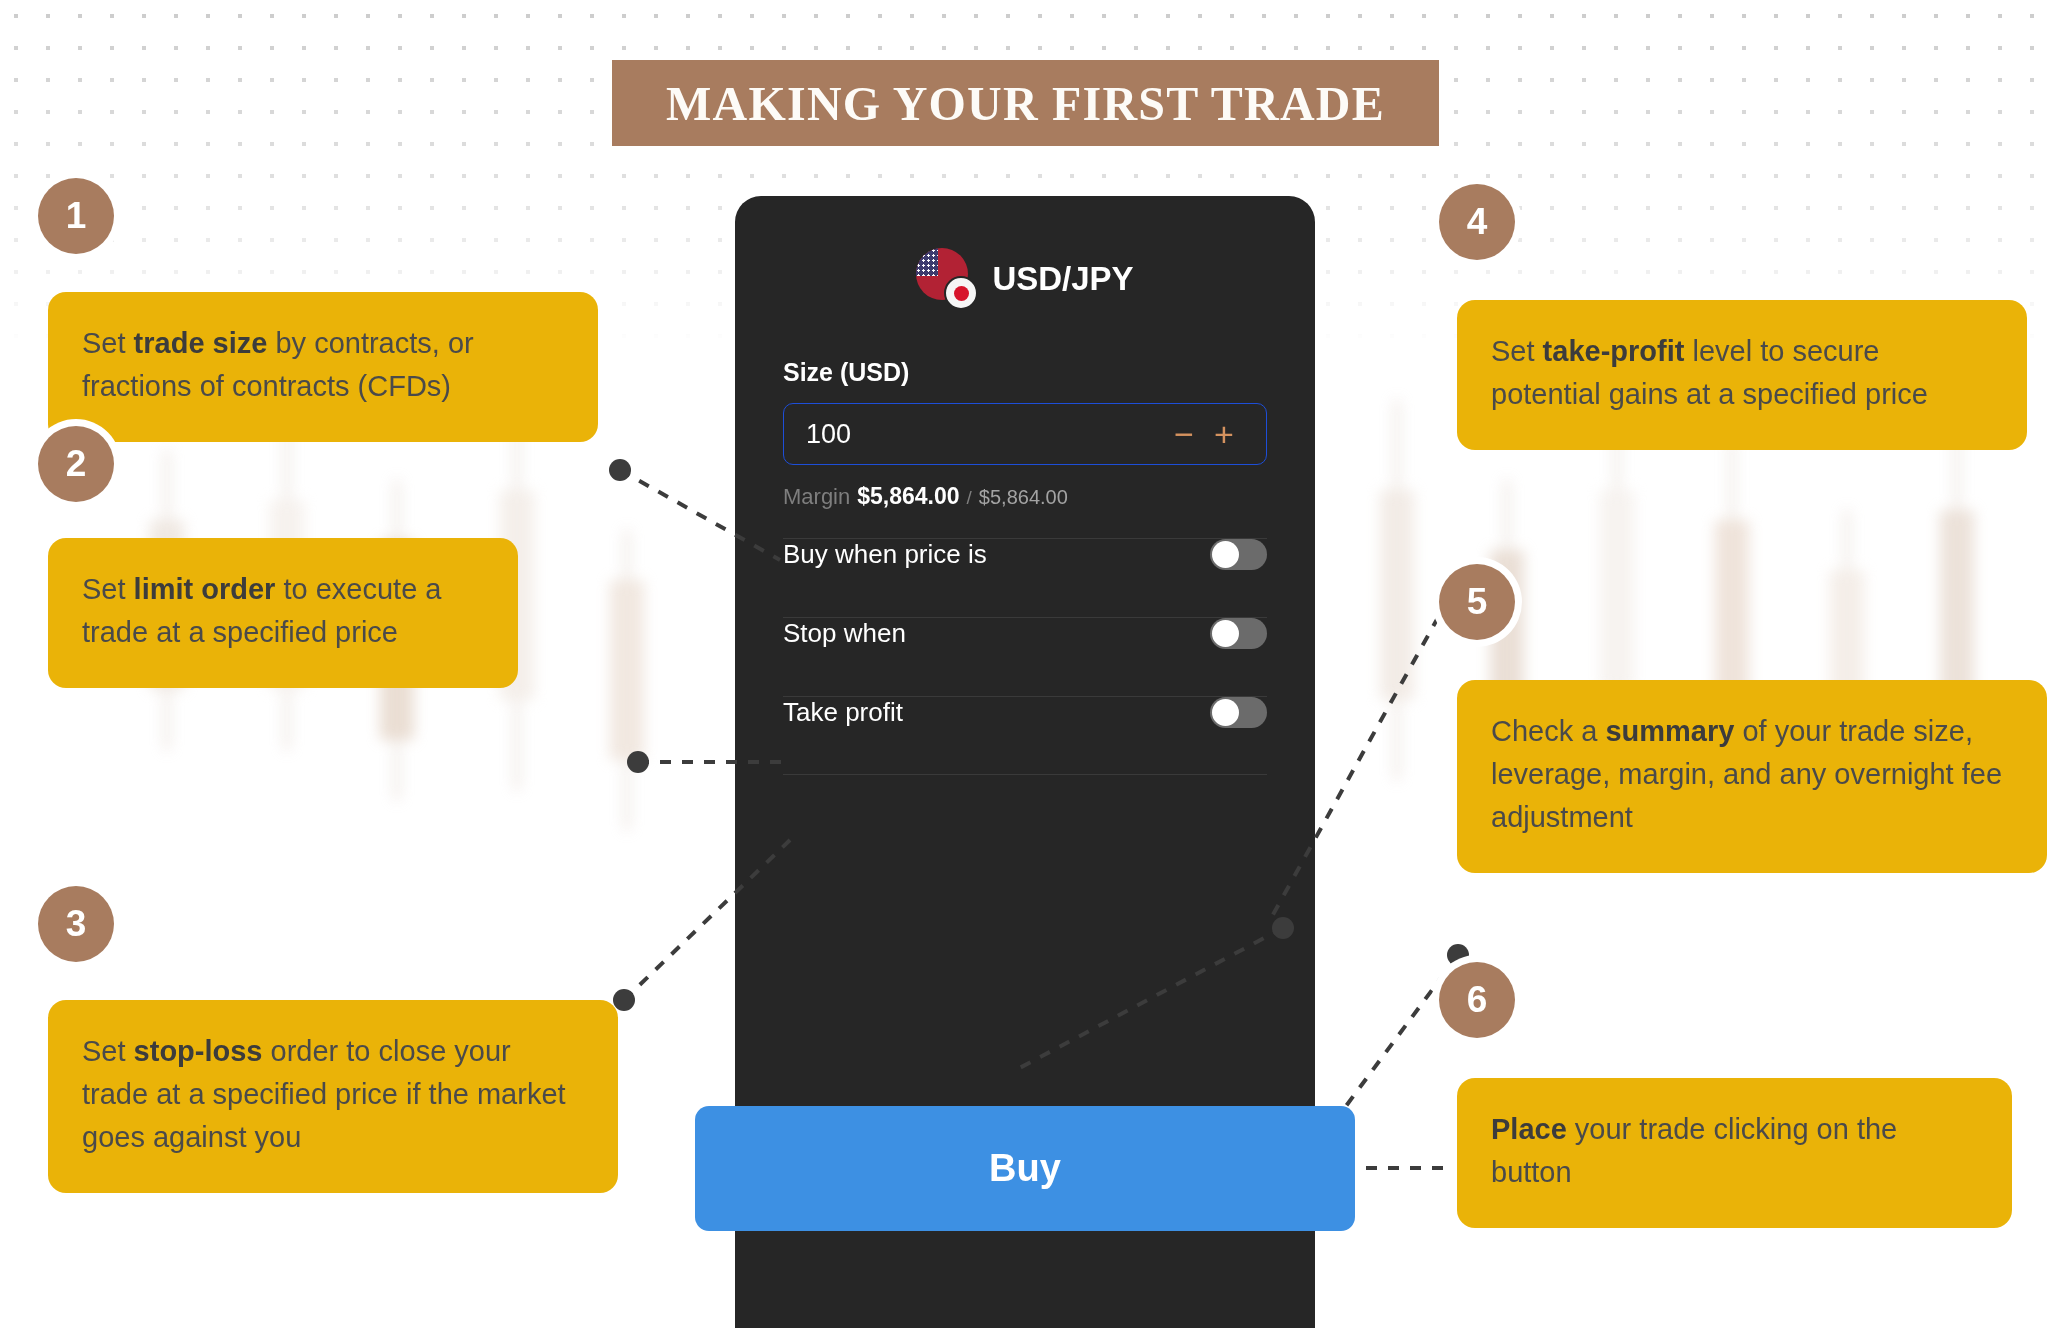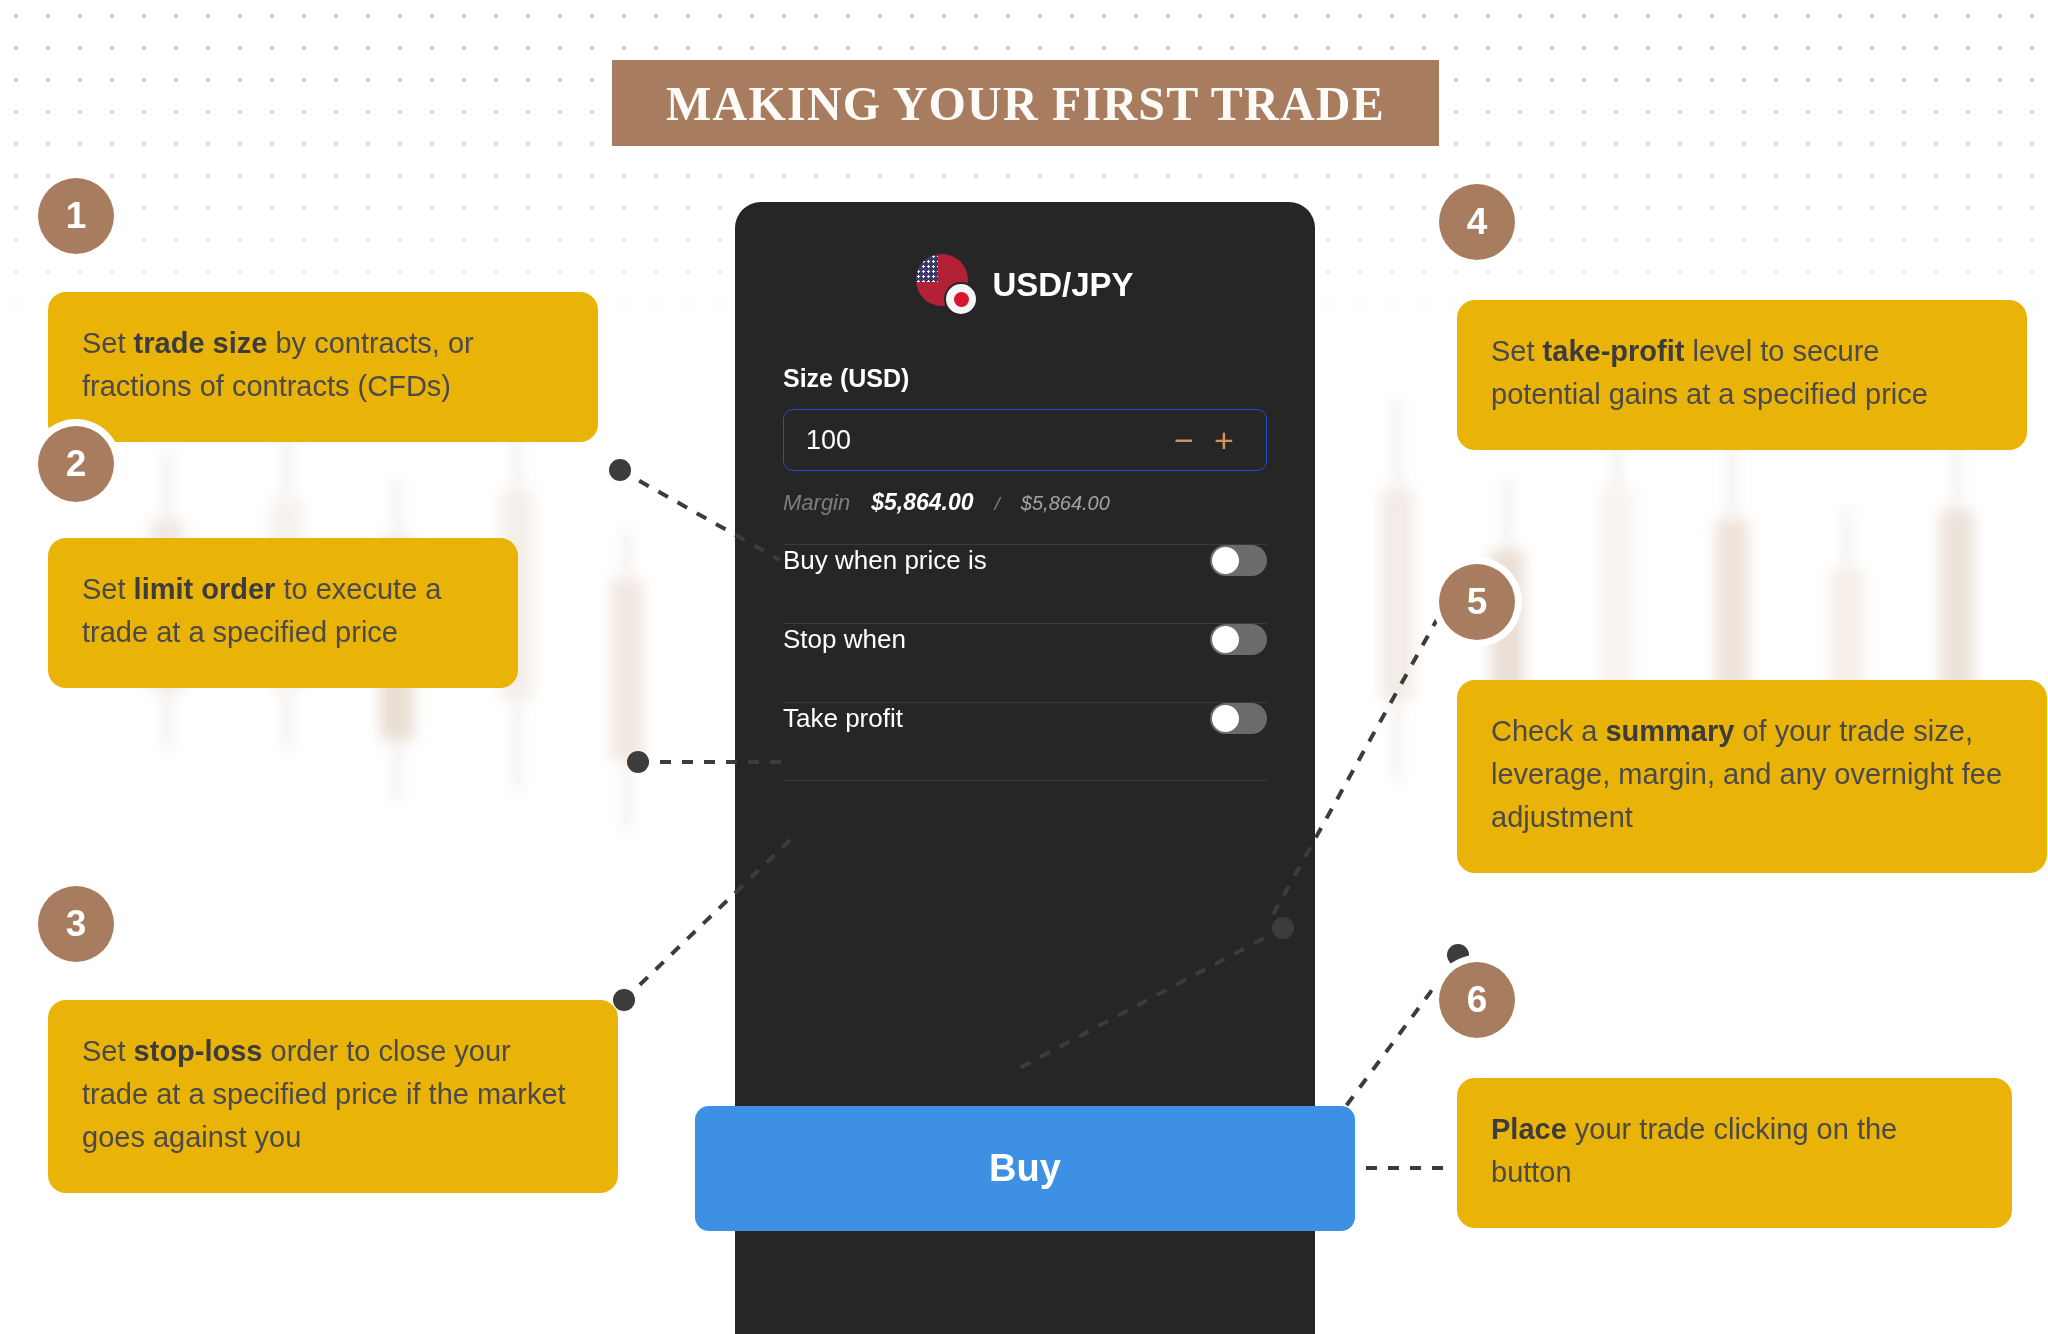--- a/index.html
+++ b/index.html
@@ -40,21 +40,21 @@
     display: flex; align-items: center; justify-content: center;
     z-index: 6;
   }
   #title-banner .title-text {
     color: #fdfbf7; font-weight: bold; font-size: 48px;
     letter-spacing: 1.2px; white-space: nowrap; font-family: Liberation Serif, serif;
   }
 
   
   #phone {
-    position: absolute; left: 735px; top: 202px; width: 580px; height: 1132px;
+    position: absolute; left: 735px; top: 196px; width: 580px; height: 1132px;
     background: #262626; border-radius: 26px 26px 0 0;
     z-index: 3;
     overflow: hidden;
   }
   #pair-row {
     display: flex; align-items: center; justify-content: center; gap: 14px;
     margin-top: 52px;
   }
   .flag-stack { position: relative; width: 62px; height: 62px; }
   .flag-us {
@@ -91,21 +91,21 @@
     margin-top: 16px; height: 62px;
     border: 1px solid #1d4ed8; border-radius: 10px;
     background: #262626;
     display: flex; align-items: center; padding: 0 22px;
   }
   #size-value { color: #ffffff; font-size: 27px; flex: 1; }
   .stepper-btn {
     color: #d4925f; font-size: 34px; font-weight: 500;
     width: 40px; text-align: center; line-height: 1;
   }
-  #margin-row { margin-top: 18px; font-size: 22px; display: flex; align-items: baseline; gap: 21px; font-style: italic; }
+  #margin-row { margin-top: 18px; font-size: 22px; display: flex; align-items: baseline; gap: 7px; }
   #margin-label { color: #7e7e7e; }
   #margin-used { color: #ffffff; font-weight: bold; font-size: 23px; }
   #margin-sep { color: #7e7e7e; font-size: 19px; }
   #margin-total { color: #a3a3a3; font-size: 20px; }
 
   .toggle-row {
     height: 79px; display: flex; align-items: flex-start; justify-content: space-between;
     border-top: 1px solid #3a3a3a;
   }
   .toggle-row:first-of-type { border-top: 1px solid #3a3a3a; }

